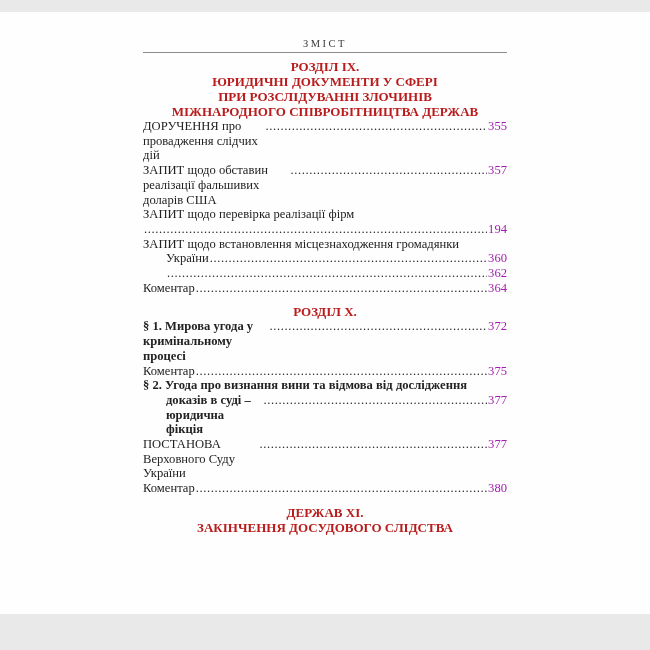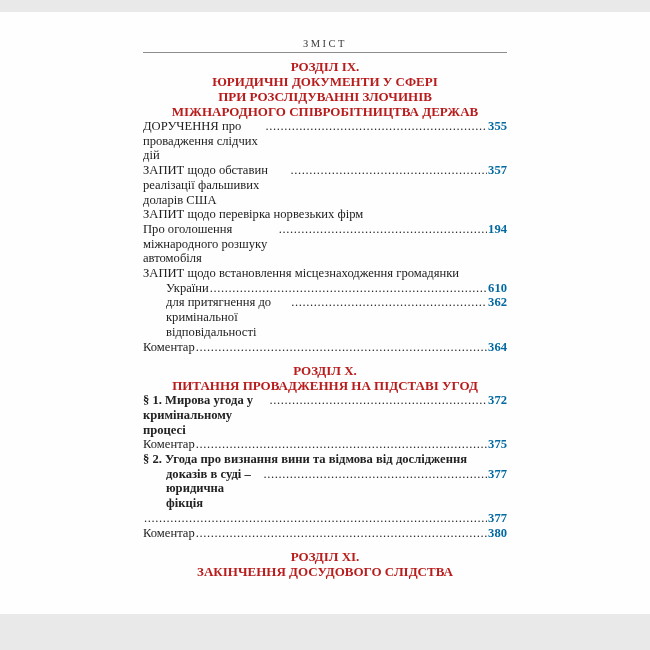--- a/index.html
+++ b/index.html
@@ -54,23 +54,23 @@
     font-weight: 400;
     font-style: normal;
   }
   .leader::after {
     content: "...................................................................................................................";
     letter-spacing: 0.6px;
     color: #2a2a2a;
   }
   .pagenum {
     flex: 0 0 auto;
-    font-weight: 700;
+    font-weight: 400;
     font-style: normal;
-    color: #0369a1;
+    color: #a21caf;
   }
   .footer {
     position: absolute;
     top: 603px;
     left: 143px;
     width: 364px;
     display: flex;
     align-items: center;
   }
   .footer-line { flex: 1 1 auto; border-top: 1px solid #9a9a9a; height: 0; }
@@ -106,58 +106,55 @@
         </div>
         <div class="toc-entry normal">
           <div class="toc-line">
             <span class="toc-text">ЗАПИТ щодо обставин реалізації фальшивих доларів США</span>
             <span class="leader"></span>
             <span class="pagenum">357</span>
           </div>
         </div>
         <div class="toc-entry normal">
           <div class="toc-line">
-            <span class="toc-text">ЗАПИТ щодо перевірка норвезьких фірм</span>
-          </div>
-        </div>
-        <div class="toc-entry normal">
-          <div class="toc-line">
-            <span class="toc-text">Про оголошення міжнародного розшуку автомобіля</span>
+            <span class="toc-text">ЗАПИТ щодо перевірка реалізації фірм</span>
+          </div>
+        </div>
+        <div class="toc-entry normal">
+          <div class="toc-line">
             <span class="leader"></span>
             <span class="pagenum">194</span>
           </div>
         </div>
         <div class="toc-entry normal">
           <div class="toc-line">
             <span class="toc-text">ЗАПИТ щодо встановлення місцезнаходження громадянки</span>
           </div>
           <div class="toc-line cont">
             <span class="toc-text">України</span>
             <span class="leader"></span>
-            <span class="pagenum">610</span>
+            <span class="pagenum">360</span>
           </div>
         </div>
         <div class="toc-entry normal">
           <div class="toc-line cont">
-            <span class="toc-text">для притягнення до кримінальної відповідальності</span>
             <span class="leader"></span>
             <span class="pagenum">362</span>
           </div>
         </div>
         <div class="toc-entry italic">
           <div class="toc-line">
             <span class="toc-text">Коментар</span>
             <span class="leader"></span>
             <span class="pagenum">364</span>
           </div>
         </div>
       </section>
       <section class="toc-section">
         <div class="section-heading">РОЗДІЛ X.</div>
-        <div class="section-heading">ПИТАННЯ ПРОВАДЖЕННЯ НА ПІДСТАВІ УГОД</div>
         <div class="toc-entry bold">
           <div class="toc-line">
             <span class="toc-text">§ 1. Мирова угода у кримінальному процесі</span>
             <span class="leader"></span>
             <span class="pagenum">372</span>
           </div>
         </div>
         <div class="toc-entry italic">
           <div class="toc-line">
             <span class="toc-text">Коментар</span>
@@ -170,34 +167,35 @@
             <span class="toc-text">§ 2. Угода про визнання вини та відмова від дослідження</span>
           </div>
           <div class="toc-line cont">
             <span class="toc-text">доказів в суді – юридична фікція</span>
             <span class="leader"></span>
             <span class="pagenum">377</span>
           </div>
         </div>
         <div class="toc-entry normal">
           <div class="toc-line">
+            <span class="toc-text">ПОСТАНОВА Верховного Суду України</span>
             <span class="leader"></span>
             <span class="pagenum">377</span>
           </div>
         </div>
         <div class="toc-entry italic">
           <div class="toc-line">
             <span class="toc-text">Коментар</span>
             <span class="leader"></span>
             <span class="pagenum">380</span>
           </div>
         </div>
       </section>
       <section class="toc-section">
-        <div class="section-heading">РОЗДІЛ XI.</div>
+        <div class="section-heading">ДЕРЖАВ XI.</div>
         <div class="section-heading">ЗАКІНЧЕННЯ ДОСУДОВОГО СЛІДСТВА</div>
       </section>
     </main>
 
   <footer class="footer">
     <span class="footer-line"></span>
     <span class="footer-num">447</span>
     <span class="footer-line"></span>
   </footer>
 </div>

